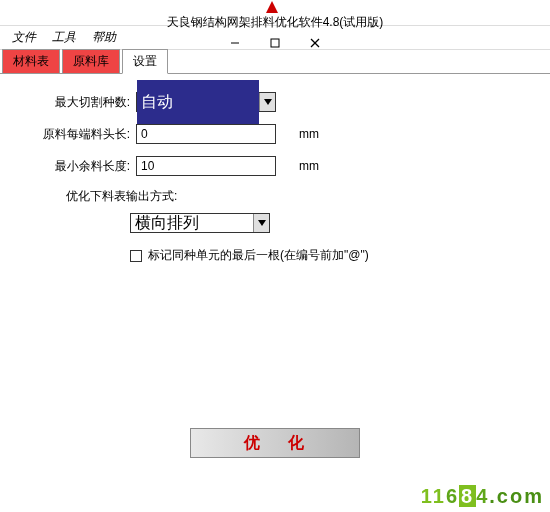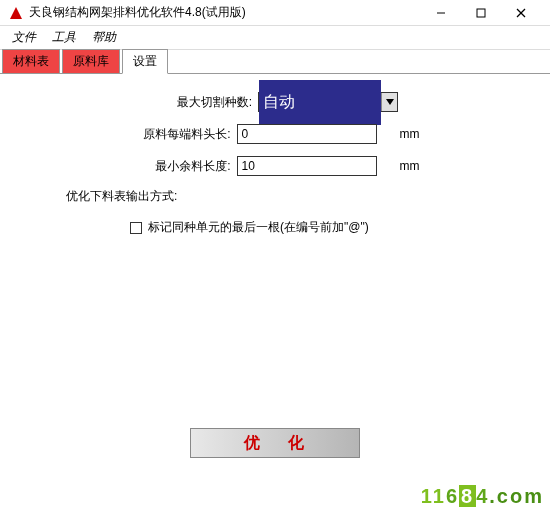--- a/index.html
+++ b/index.html
@@ -1,30 +1,30 @@
 <!DOCTYPE html>
 <html><head>
 <meta charset="utf-8">
 <style>
 * { box-sizing: border-box; margin: 0; padding: 0; }
 body { font-family: "Microsoft YaHei", SimSun, sans-serif; font-size: 12px; background: #fff; width: 550px; height: 512px; position: relative; overflow: hidden; }
-.titlebar { display: flex; align-items: center; height: 26px; padding: 0 9px; border-bottom: 1px solid #ddd; }
+.titlebar { display: flex; align-items: center; height: 26px; padding: 0 16px; border-bottom: 1px solid #ddd; flex-direction: column; }
 .titlebar .appicon { width: 14px; height: 14px; margin-right: 6px; }
 .titlebar .title { flex: 1; font-size: 12px; color: #000; }
 .titlebar .winbtns { display: flex; }
 .titlebar .winbtn { width: 40px; height: 24px; display: flex; align-items: center; justify-content: center; font-size: 12px; cursor: pointer; }
 .titlebar .winbtn.close { font-size: 14px; }
 .menubar { display: flex; height: 24px; align-items: center; padding: 0 4px; border-bottom: 1px solid #ddd; font-style: italic; }
 .menubar .menuitem { padding: 2px 8px; cursor: pointer; }
 .tabbar { display: flex; height: 24px; align-items: flex-end; position: relative; }
 .tabbar::after { content: ""; position: absolute; left: 0; right: 0; bottom: 0; height: 1px; background: #999; }
 .tab { padding: 3px 10px; border: 1px solid #999; border-bottom: 1px solid #999; margin-left: 2px; background: #ef4444; position: relative; z-index: 1; cursor: pointer; }
 .tab.active { background: #fff; border-bottom: 1px solid #fff; z-index: 2; }
 .content { padding: 18px 30px; }
-.row { display: flex; align-items: center; margin-bottom: 12px; justify-content: center; }
+.row { display: flex; align-items: center; margin-bottom: 12px; }
 .row .label { width: 100px; text-align: right; margin-right: 6px; color: #000; }
 .combo { display: flex; align-items: center; width: 140px; border: 1px solid #333; height: 20px; background: #fff; }
 .combo .combotext { flex: 1; padding: 12px 4px; font-size: 16px; }
 .combo .combobtn { width: 16px; height: 18px; background: #e0e0e0; border-left: 1px solid #888; display: flex; align-items: center; justify-content: center; cursor: pointer; }
 .combo.dark .combotext { background: #2c2c8c; color: #fff; }
 .textin { width: 140px; height: 20px; border: 1px solid #333; padding: 0 4px; font-size: 12px; }
 .unit { margin-left: 6px; color: #000000; padding-left: 17px; }
 .sectionlabel { margin: 6px 0 8px 36px; }
 .outcombo { margin-left: 100px; }
 .checkrow { display: flex; align-items: center; margin: 14px 0 0 100px; }
@@ -98,20 +98,30 @@
   </div>
 
   <div class="row">
     <div class="label">最小余料长度:</div>
     <input class="textin" value="10" style="">
     <div class="unit">mm</div>
   </div>
 
   <div class="sectionlabel">优化下料表输出方式:</div>
 
+  <div class="row outcombo">
+    <div class="combo">
+      <div class="combotext">横向排列</div>
+      <div class="combobtn">
+        <svg width="8" height="6">
+            <polygon points="0,0 8,0 4,6" fill="#000"></polygon>
+          </svg>
+      </div>
+    </div>
+  </div>
 
   <div class="checkrow">
     <div class="cb"></div>
     <div>标记同种单元的最后一根(在编号前加"@")</div>
   </div>
 </div>
 
 <div class="optbtn">
   <span>优 化</span>
 </div>

